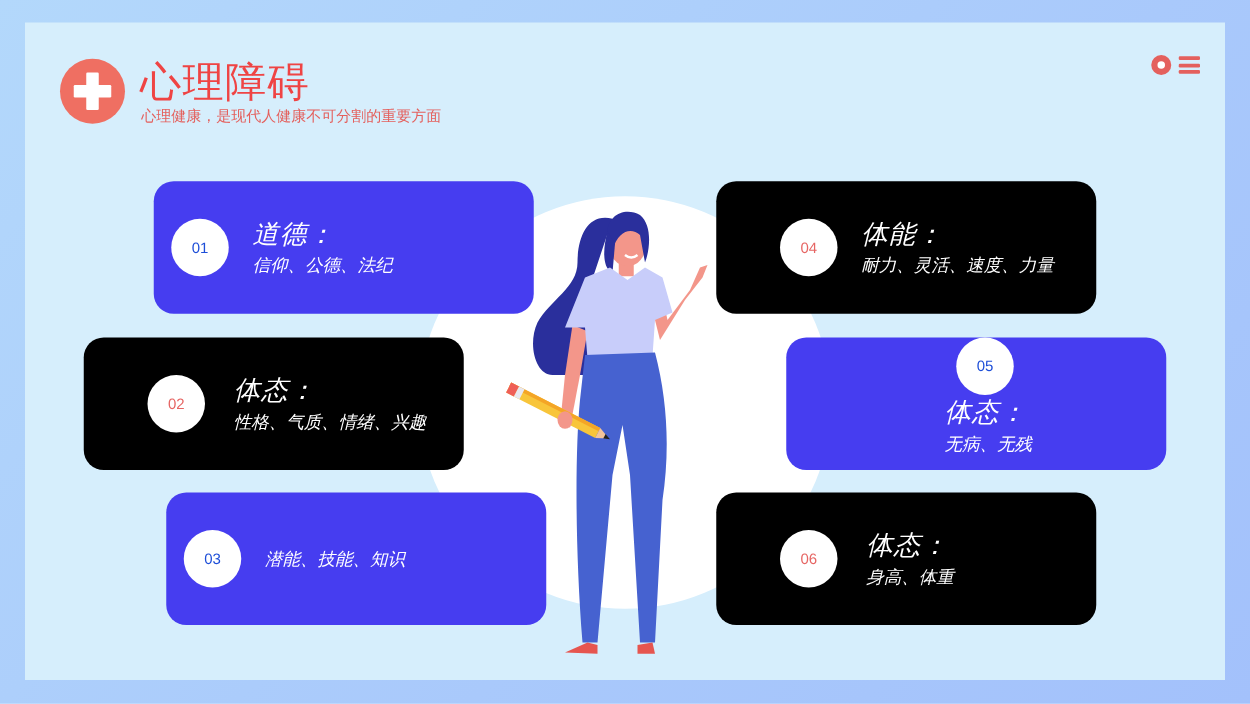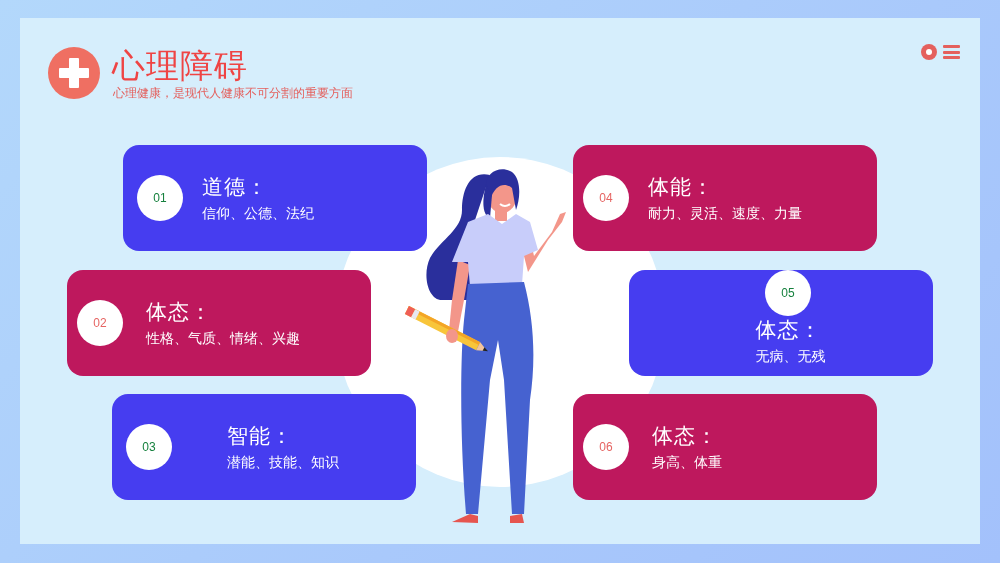--- a/index.html
+++ b/index.html
@@ -35,30 +35,30 @@
   .ring-icon { width: 16px; height: 16px; border-radius: 50%; background: #e4605d; position: relative; }
   .ring-icon::after { content: ""; position: absolute; left: 5px; top: 5px; width: 6px; height: 6px; border-radius: 50%; background: #fff; }
   .menu-icon { width: 17px; height: 14px; display: flex; flex-direction: column; justify-content: space-between; }
   .menu-icon span { display: block; height: 3px; background: #e4605d; border-radius: 1px; }
 
   .card {
     position: absolute; width: 304px; height: 106px; border-radius: 16px;
     display: flex; align-items: center;
   }
   .card.blue { background: #463df0; }
-  .card.red { background: #be185d; }
+  .card.red { background: #000000; padding-left: 41px; }
   .card .num {
     width: 46px; height: 46px; border-radius: 50%; background: #fff;
     display: flex; align-items: center; justify-content: center;
     font-size: 12px; margin-left: 14px; flex: none;
     font-family: "Liberation Sans", sans-serif;
   }
-  .card.blue .num { color: #15803d; }
+  .card.blue .num { color: #1d4ed8; }
   .card.red .num { color: #e66563; }
-  .card .text { margin-left: 19px; color: #fff; }
+  .card .text { margin-left: 19px; color: #fff; font-style: italic; }
   .card .head { font-size: 21px; line-height: 28px; letter-spacing: 1px; }
   .card .desc { font-size: 14px; line-height: 20px; margin-top: 2px; }
 
   .figure { position: absolute; left: 400px; top: 165px; width: 180px; height: 365px; }
 </style>
 </head>
 <body>
 
 <div class="panel"></div>
 <div class="bg-circle"></div>
@@ -88,24 +88,23 @@
 </div>
 
 <div class="card red" style="left:67px; top:270px;">
   <div class="num" style="margin-left:10px">02</div>
   <div class="text" style="margin-left:23px">
     <div class="head">体态：</div>
     <div class="desc">性格、气质、情绪、兴趣</div>
   </div>
 </div>
 
-<div class="card blue" style="left:112px; top:394px;gap:36px;">
+<div class="card blue" style="left:133px; top:394px;">
   <div class="num">03</div>
   <div class="text">
-    <div class="head">智能：</div>
     <div class="desc">潜能、技能、知识</div>
   </div>
 </div>
 
 <div class="card red" style="left:573px; top:145px;">
   <div class="num" style="margin-left:10px">04</div>
   <div class="text" style="">
     <div class="head">体能：</div>
     <div class="desc">耐力、灵活、速度、力量</div>
   </div>

